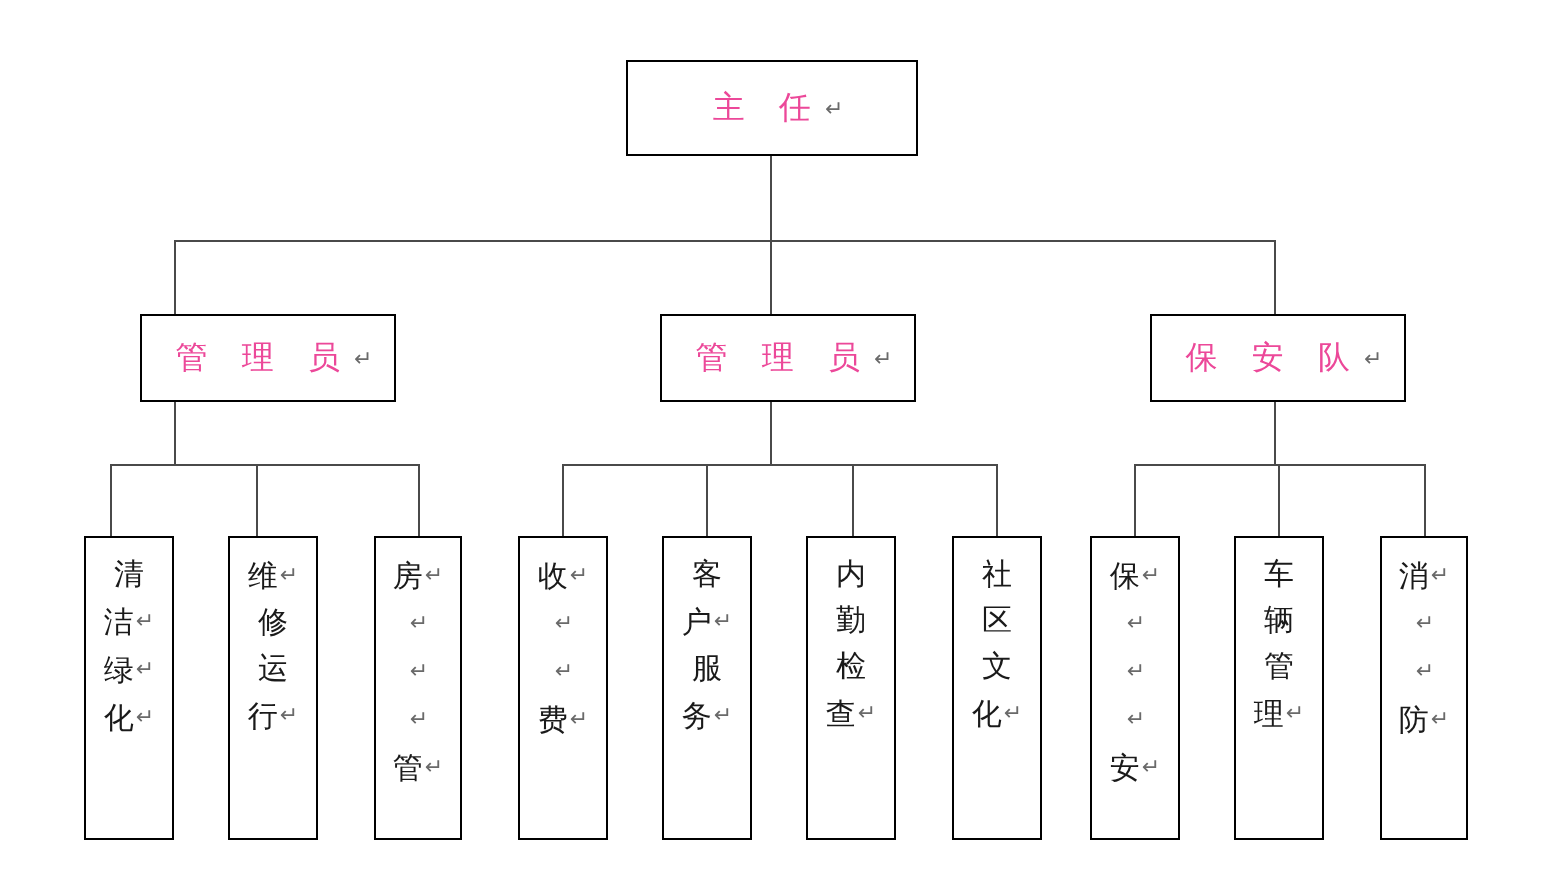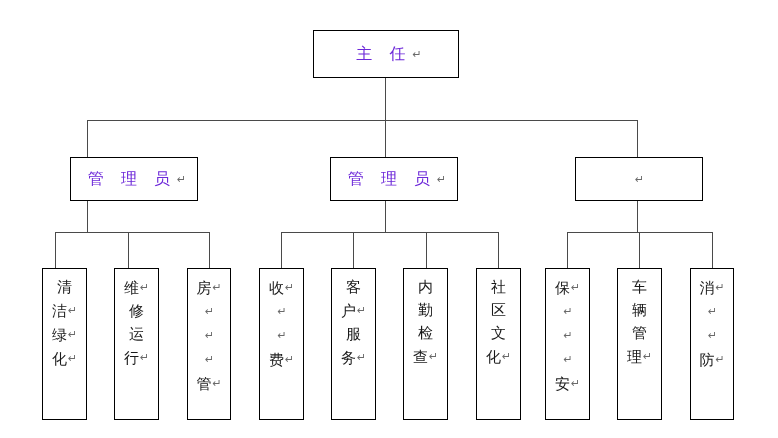--- a/index.html
+++ b/index.html
@@ -30,21 +30,21 @@
     justify-content: center;
   }
   .node-root,
   .node-mid {
     
   }
   .node-root .label,
   .node-mid .label {
     font-size: 16px;
     line-height: 1.1;
-    color: #6d28d9;
+    color: #ec4899;
     letter-spacing: 6px;
     white-space: nowrap;
     text-indent: 6px;
   }
   .node-leaf {
     align-items: flex-start;
     justify-content: center;
     padding-top: 7px;
   }
   .node-leaf .label {
@@ -109,20 +109,21 @@
     <span class="label">管 理 员</span>
     <span class="pilcrow">↵</span>
   </div>
 
   <div class="node node-mid" style="left:330px; top:157px; width:128px; height:44px;">
     <span class="label">管 理 员</span>
     <span class="pilcrow">↵</span>
   </div>
 
   <div class="node node-mid" style="left:575px; top:157px; width:128px; height:44px;">
+    <span class="label">保 安 队</span>
     <span class="pilcrow">↵</span>
   </div>
 
   <div class="node node-leaf" style="left:42px; top:268px; width:45px; height:152px;">
     <span class="label"><span style="display: block;">清</span><span style="display: block;">洁<span class="pilcrow">↵</span></span><span style="display: block;">绿<span class="pilcrow">↵</span></span><span style="display: block;">化<span class="pilcrow">↵</span></span></span>
   </div>
   <div class="node node-leaf" style="left:114px; top:268px; width:45px; height:152px;">
     <span class="label"><span style="display: block;">维<span class="pilcrow">↵</span></span><span style="display: block;">修</span><span style="display: block;">运</span><span style="display: block;">行<span class="pilcrow">↵</span></span></span>
   </div>
   <div class="node node-leaf" style="left:187px; top:268px; width:44px; height:152px;">

